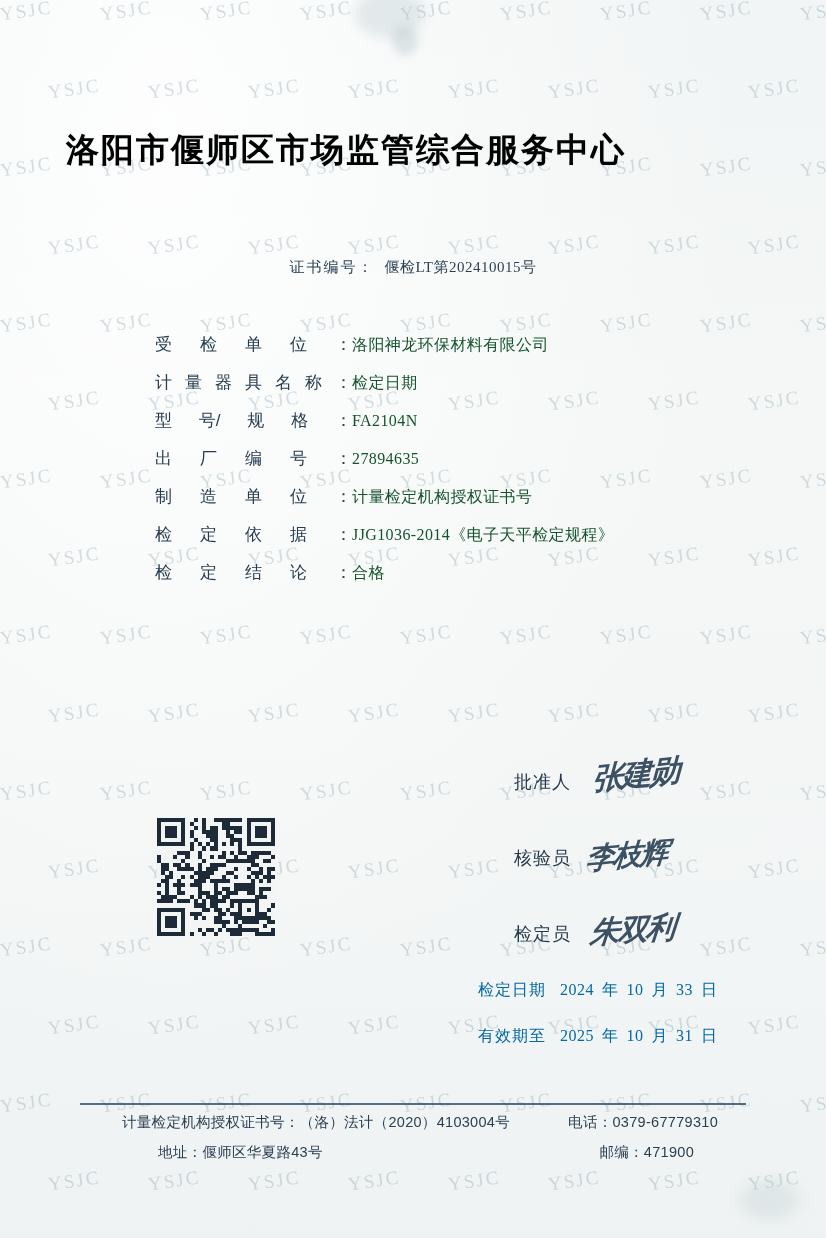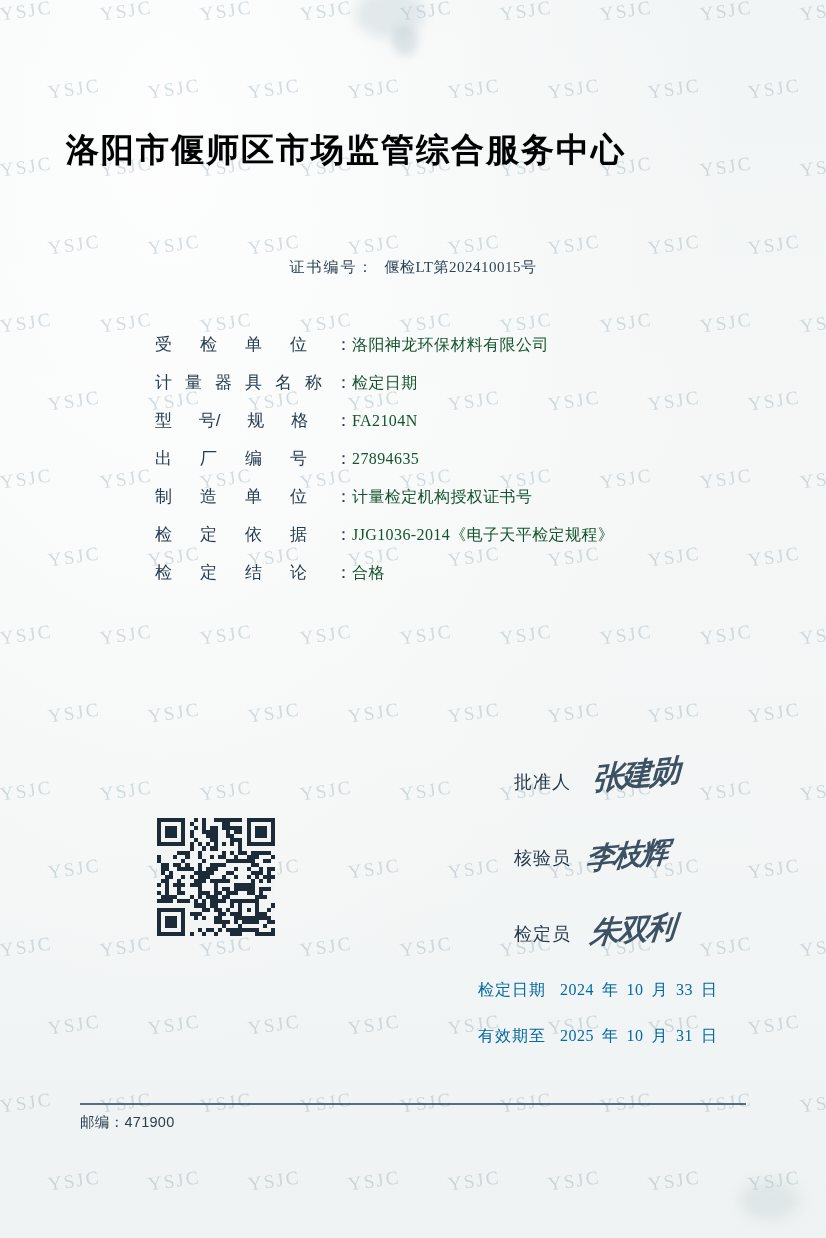--- a/index.html
+++ b/index.html
@@ -934,19 +934,24 @@
           <span class="date-unit">年</span>
           <span class="date-seg">10</span>
           <span class="date-unit">月</span>
           <span class="date-seg">31</span>
           <span class="date-unit">日</span>
         </div>
       </div>
 
     <div class="footer-rule"></div>
     <div class="footer">
+      <div class="footer-row first">
+        <span class="footer-left">计量检定机构授权证书号：（洛）法计（2020）4103004号</span>
+        <span class="footer-right">电话：0379-67779310</span>
+      </div>
       <div class="footer-row second">
+        <span class="footer-left">地址：偃师区华夏路43号</span>
         <span class="footer-right">邮编：471900</span>
       </div>
     </div>
 
   </div>
 </div>
 
 </body></html>

